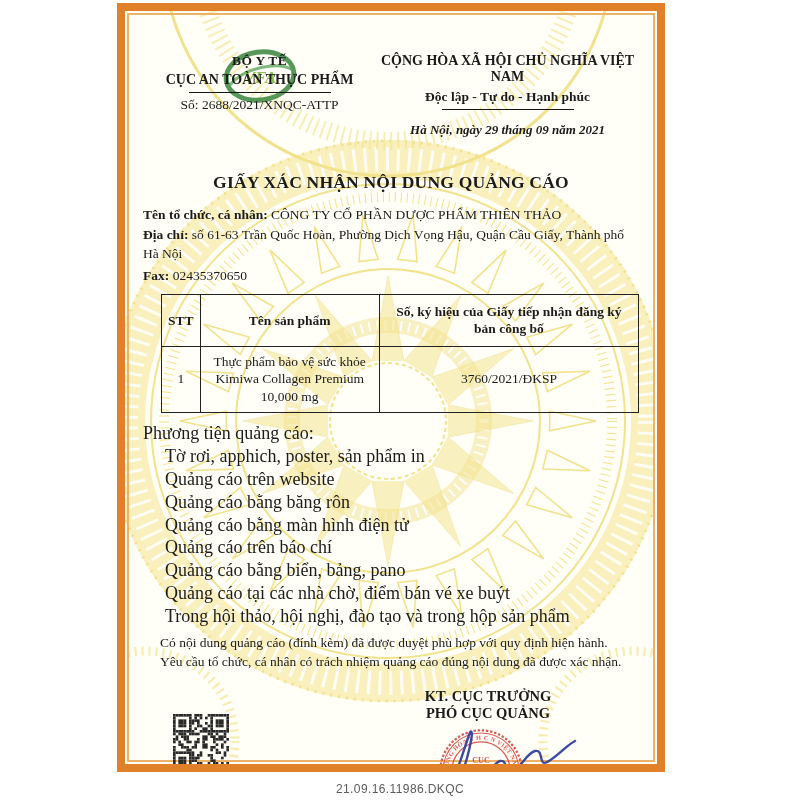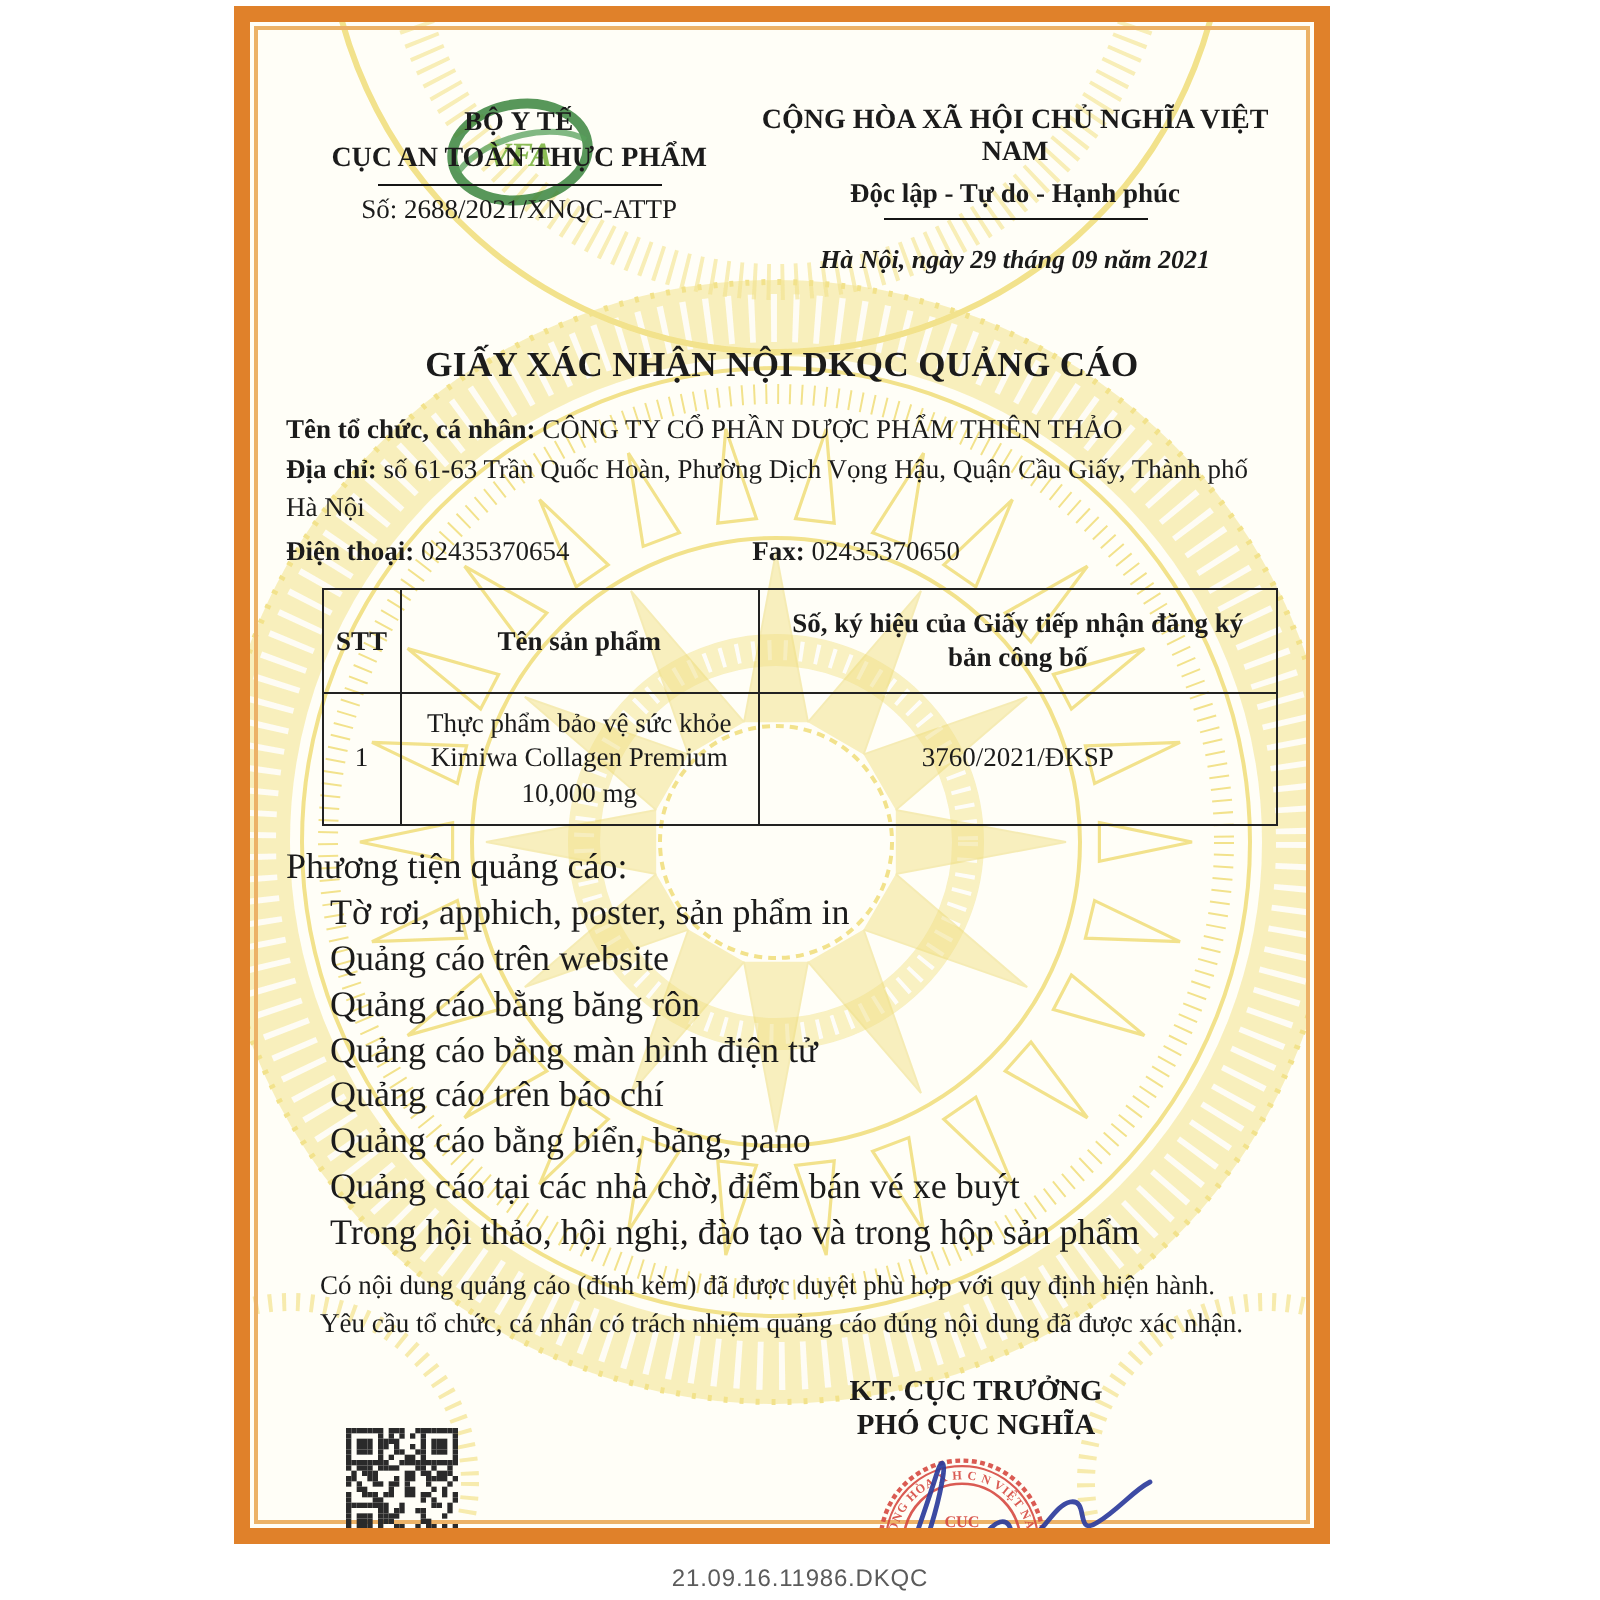--- a/index.html
+++ b/index.html
@@ -117,36 +117,32 @@
         </div>
       </div>
       <div class="hdr-right">
         <div class="country">CỘNG HÒA XÃ HỘI CHỦ NGHĨA VIỆT NAM</div>
         <div class="motto">Độc lập - Tự do - Hạnh phúc</div>
         <div class="rule r2"></div>
         <div class="dateline">Hà Nội, ngày 29 tháng 09 năm 2021</div>
       </div>
     </div>
 
-    <div class="title">GIẤY XÁC NHẬN NỘI DKQC QUẢNG CÁO</div>
+    <div class="title">GIẤY XÁC NHẬN NỘI DUNG QUẢNG CÁO</div>
 
     <div class="org">
       <div>
         <b>Tên tổ chức, cá nhân:</b>
         <span>CÔNG TY CỔ PHẦN DƯỢC PHẨM THIÊN THẢO</span>
       </div>
       <div>
         <b>Địa chỉ:</b>
         <span>số 61-63 Trần Quốc Hoàn, Phường Dịch Vọng Hậu, Quận Cầu Giấy, Thành phố Hà Nội</span>
       </div>
       <div class="phone-row">
-        <span class="ph">
-          <b>Điện thoại:</b>
-          <span>02435370654</span>
-        </span>
         <span>
           <b>Fax:</b>
           <span>02435370650</span>
         </span>
       </div>
     </div>
 
     <table class="main">
       <thead>
         <tr>
@@ -416,21 +412,21 @@
             <rect x="15.600000000000001" y="52" width="2.6" height="2.6"></rect>
             <rect x="23.400000000000002" y="52" width="2.6" height="2.6"></rect>
             <rect x="36.4" y="52" width="2.6" height="2.6"></rect>
             <rect x="41.6" y="52" width="2.6" height="2.6"></rect>
             <rect x="44.2" y="52" width="2.6" height="2.6"></rect>
           </svg>
       </div>
 
       <div class="sign">
         <div class="sign-title">KT. CỤC TRƯỞNG</div>
-        <div class="sign-title">PHÓ CỤC NGHĨA</div>
+        <div class="sign-title">PHÓ CỤC QUẢNG</div>
 
         <div class="stamp">
 
           <svg class="seal-svg" width="88" height="88" viewBox="0 0 80 80" aria-hidden="true">
             <g opacity="0.88">
               <circle cx="40" cy="40" r="37" fill="none" stroke="#D5453D" stroke-width="2" stroke-dasharray="2.2 1.6"></circle>
               <circle cx="40" cy="40" r="34.5" fill="none" stroke="#D5453D" stroke-width="1"></circle>
               <circle cx="40" cy="40" r="26.5" fill="none" stroke="#D5453D" stroke-width="1.2"></circle>
               <defs>
                 <path id="sealTop" d="M 9.5 42 A 30.5 30.5 0 0 1 70.5 42" fill="none"></path>

